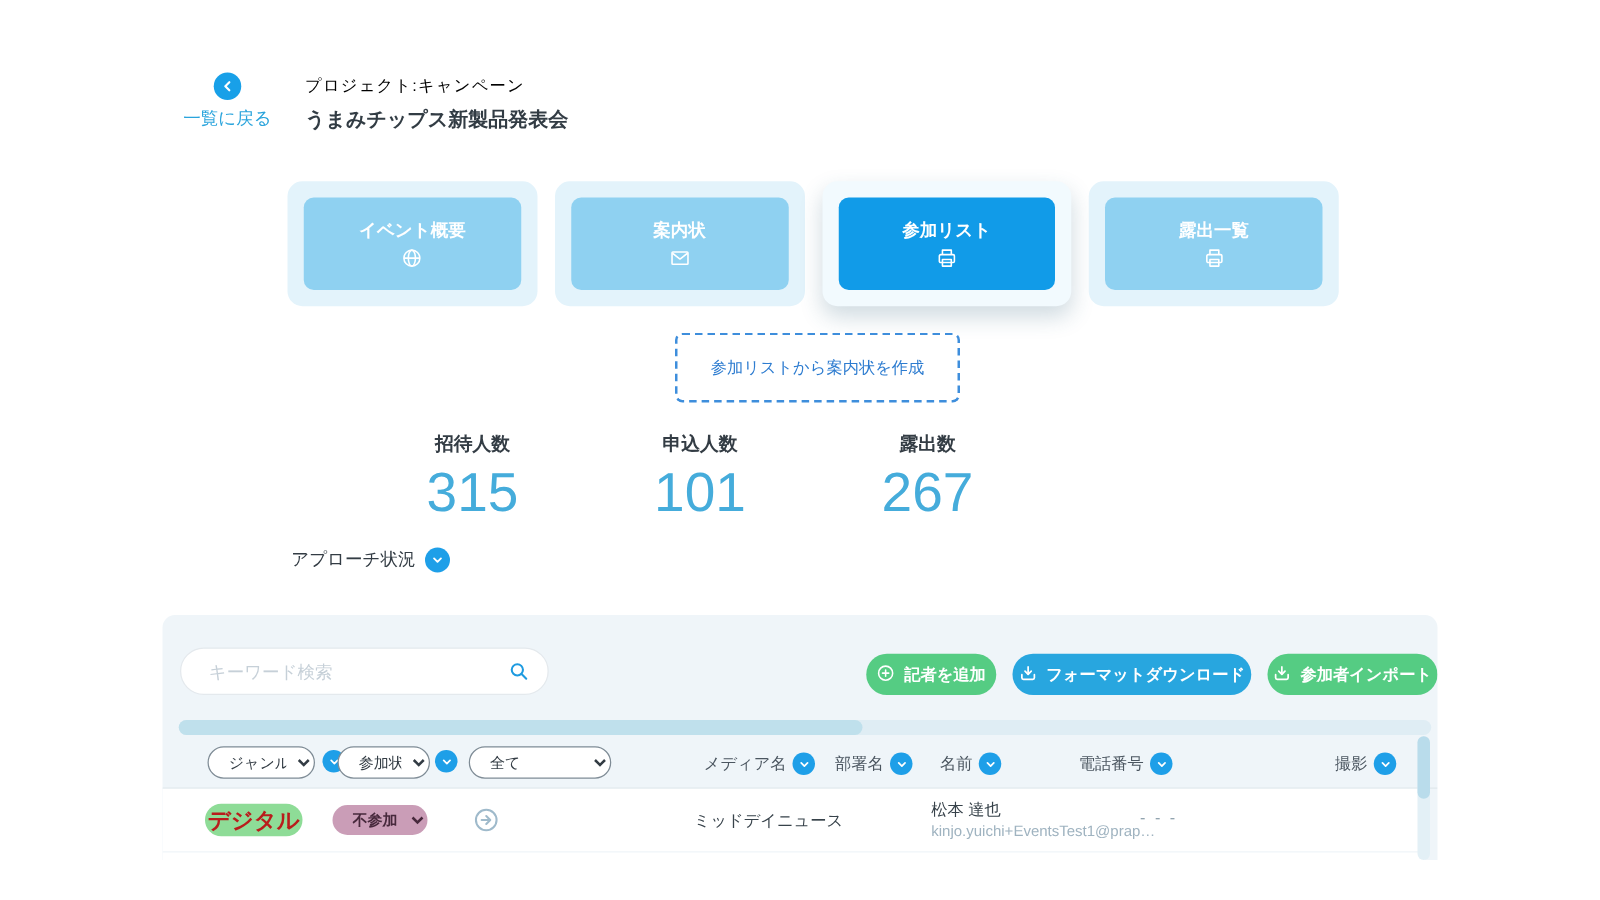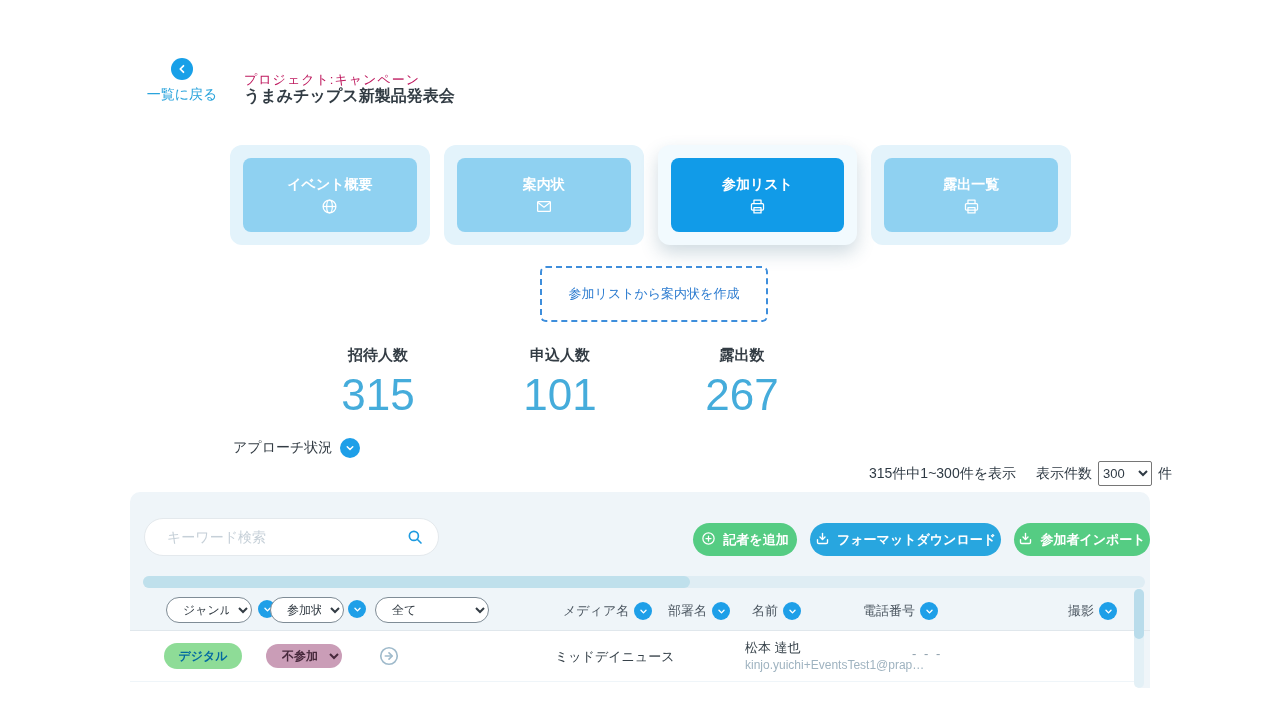--- a/index.html
+++ b/index.html
@@ -5,21 +5,21 @@
   * { margin:0; padding:0; box-sizing:border-box; }
   html,body { background:#fff; }
   body { font-family:"Liberation Sans","DejaVu Sans",sans-serif; }
   .page { position:relative; width:1280px; height:720px; background:#fff; overflow:hidden; }
 
   
   .back-wrap { position:absolute; left:138px; top:58px; width:88px; text-align:center; cursor:pointer; }
   .back-circle { width:22px; height:22px; border-radius:50%; background:#18A0E8; margin:0 auto 6px;
                  display:flex; align-items:center; justify-content:center; color:#fff; }
   .back-label { font-size:14px; color:#2AA4DC; white-space:nowrap; }
-  .project-label { position:absolute; left:244px; top:60px; font-size:13px; color:#be185d; letter-spacing:1px;margin-top:11px; }
+  .project-label { position:absolute; left:244px; top:60px; font-size:13px; color:#000000; letter-spacing:1px; }
   .event-title { position:absolute; left:244px; top:86px; font-size:16px; font-weight:700; color:#323C44; }
 
   
   .tabs { position:absolute; left:230px; top:145px; width:841px; display:flex; gap:14px; }
   .tab-card { flex:1; height:100px; background:#E3F3FB; border-radius:12px; padding:13px; cursor:pointer; }
   .tab-card.active { background:#F2FAFE; box-shadow:0 8px 18px rgba(40,90,120,.22); }
   .tab-btn { height:74px; border-radius:8px; background:#8FD1F1; color:#fff;
              display:flex; flex-direction:column; align-items:center; justify-content:center; gap:4px; }
   .tab-card.active .tab-btn { background:#119BE8; }
   .tab-label { font-size:14px; font-weight:700; }
@@ -84,21 +84,21 @@
   .col-head { position:absolute; top:10px; display:flex; align-items:center; gap:5px;
               font-size:13px; color:#4B5660; font-weight:500; }
   .col-media { left:433px; } .col-dept { left:538px; } .col-name { left:622px; }
   .col-phone { left:733px; } .col-photo { left:938px; }
 
   .divider { position:absolute; left:0; top:138px; width:1020px; height:1px; background:#E0E7EC; }
 
   .row { position:absolute; left:0; width:1010px; height:50px; background:#fff; }
   .row1 { top:139px; } .row2 { top:190px; }
   .badge { position:absolute; left:34px; top:12px; width:78px; height:26px; border-radius:13px;
-           display:flex; align-items:center; justify-content:center; font-size:12px; font-weight:700; color:#0369a1; }
+           display:flex; align-items:center; justify-content:center; font-size:18px; font-weight:700; color:#b91c1c; }
   .badge-green { background:#8EDC97; }
   .status-select { position:absolute; left:136px; top:13px; width:76px; height:24px; background:#CA9DB7;
                    border:none; border-radius:12px; font-size:12px; font-weight:700; color:#47293C;
                    font-family:inherit; padding:0 4px 0 12px; }
   .row-arrow { position:absolute; left:248px; top:14px; color:#9FBACB; cursor:pointer; }
   .cell-media { position:absolute; left:425px; top:17px; font-size:13px; color:#37424A; }
   .cell-name  { position:absolute; left:615px; top:8px;  font-size:13px; color:#37424A; }
   .cell-email { position:absolute; left:615px; top:27px; font-size:12px; color:#9FB3C0; }
   .cell-phone { position:absolute; left:782px; top:15px; font-size:13px; color:#8EA0AC; letter-spacing:2px; }
 
@@ -190,28 +190,20 @@
 
   <div class="approach">
     <span class="approach-label">アプローチ状況</span>
     <span class="chev-circle">
       <svg width="12" height="12" viewBox="0 0 24 24" fill="none" stroke="currentColor" stroke-width="3" stroke-linecap="round" stroke-linejoin="round">
           <path d="M6.5 9.5L12 15l5.5-5.5"></path>
         </svg>
     </span>
   </div>
 
-  <div class="pagination">
-    <span class="range">315件中1~300件を表示</span>
-    <span>表示件数</span>
-    <select class="per-page-select">
-      <option>300</option>
-    </select>
-    <span>件</span>
-  </div>
 
   <div class="panel">
 
     <div class="search-pill">
       <input class="search-input" type="text" placeholder="キーワード検索" style="">
       <span class="search-icon">
         <svg width="18" height="18" viewBox="0 0 24 24" fill="none" stroke="currentColor" stroke-width="2.2" stroke-linecap="round">
             <circle cx="10.5" cy="10.5" r="6"></circle>
             <path d="M15 15l5 5"></path>
           </svg>

